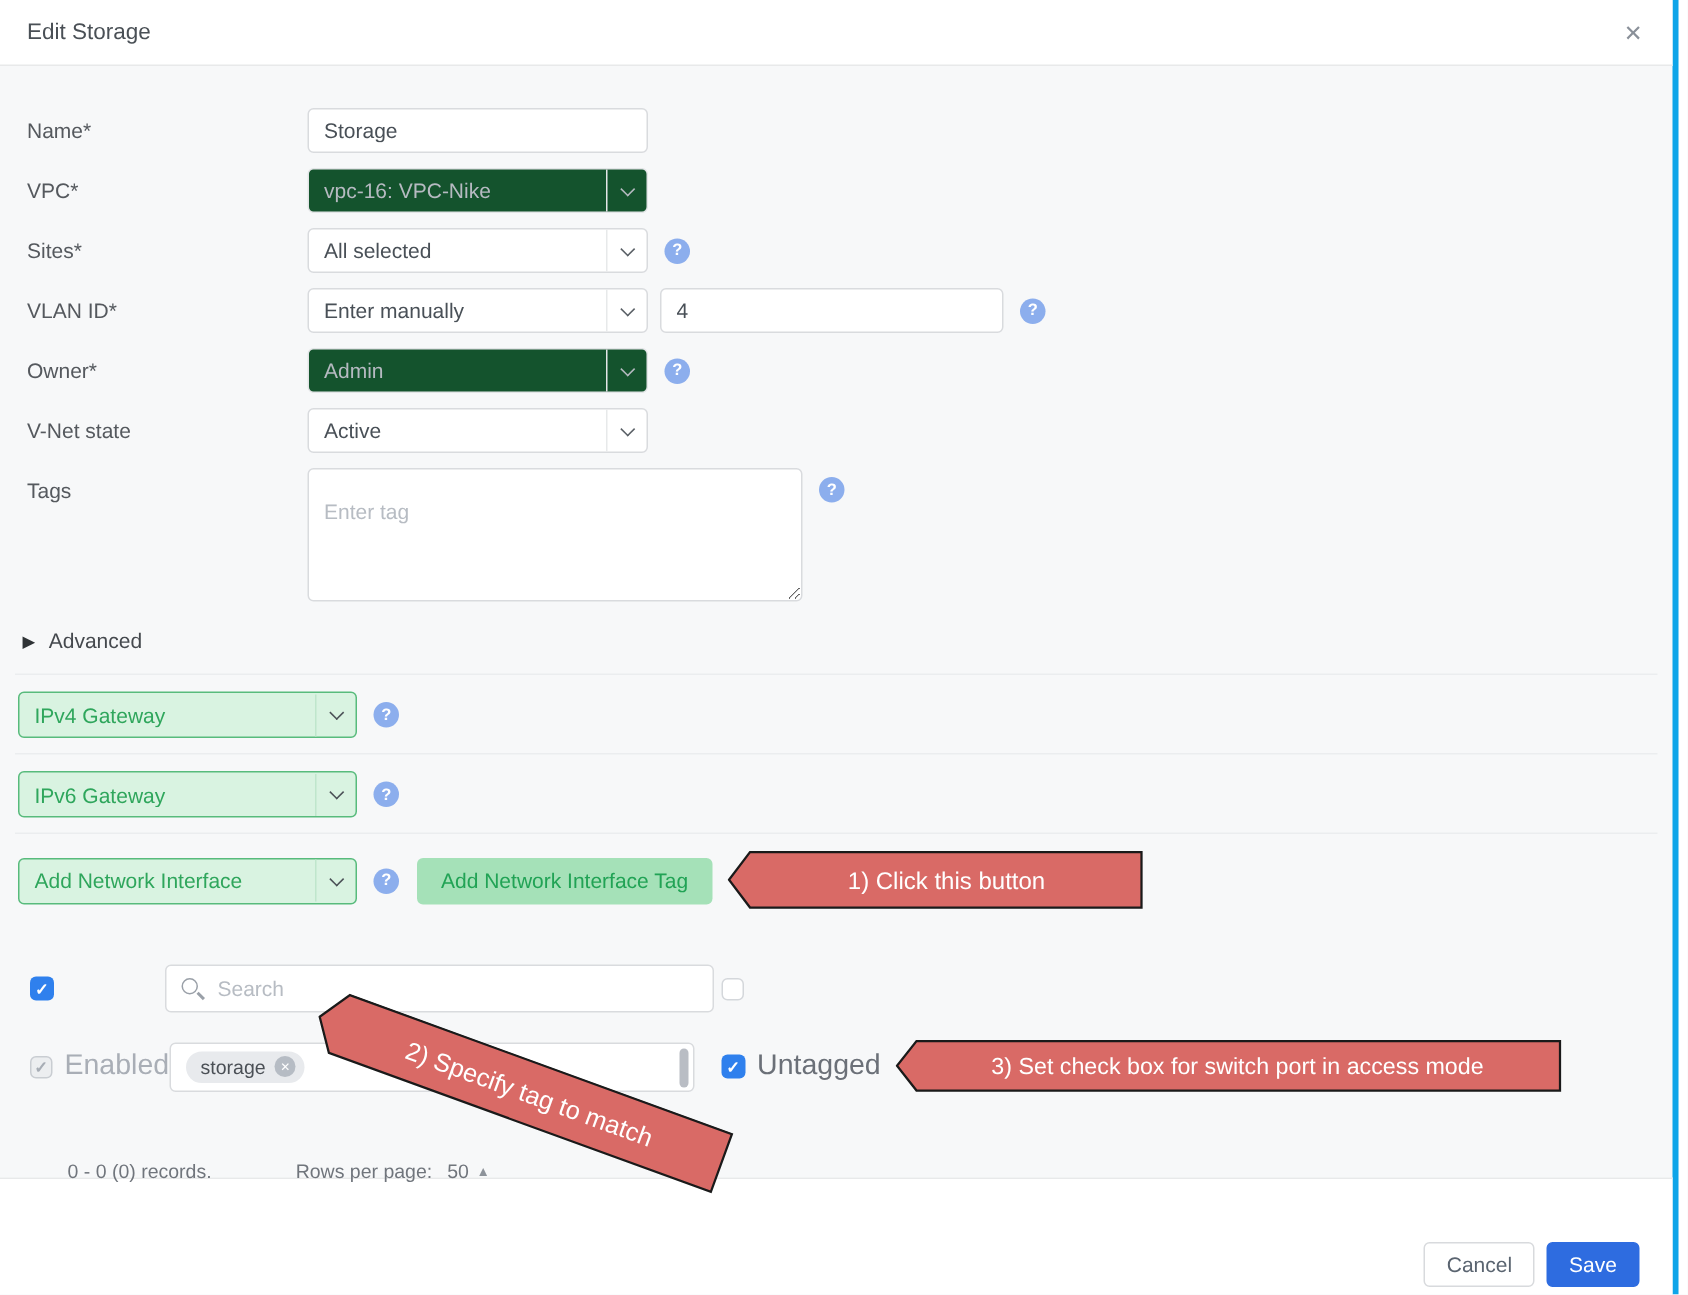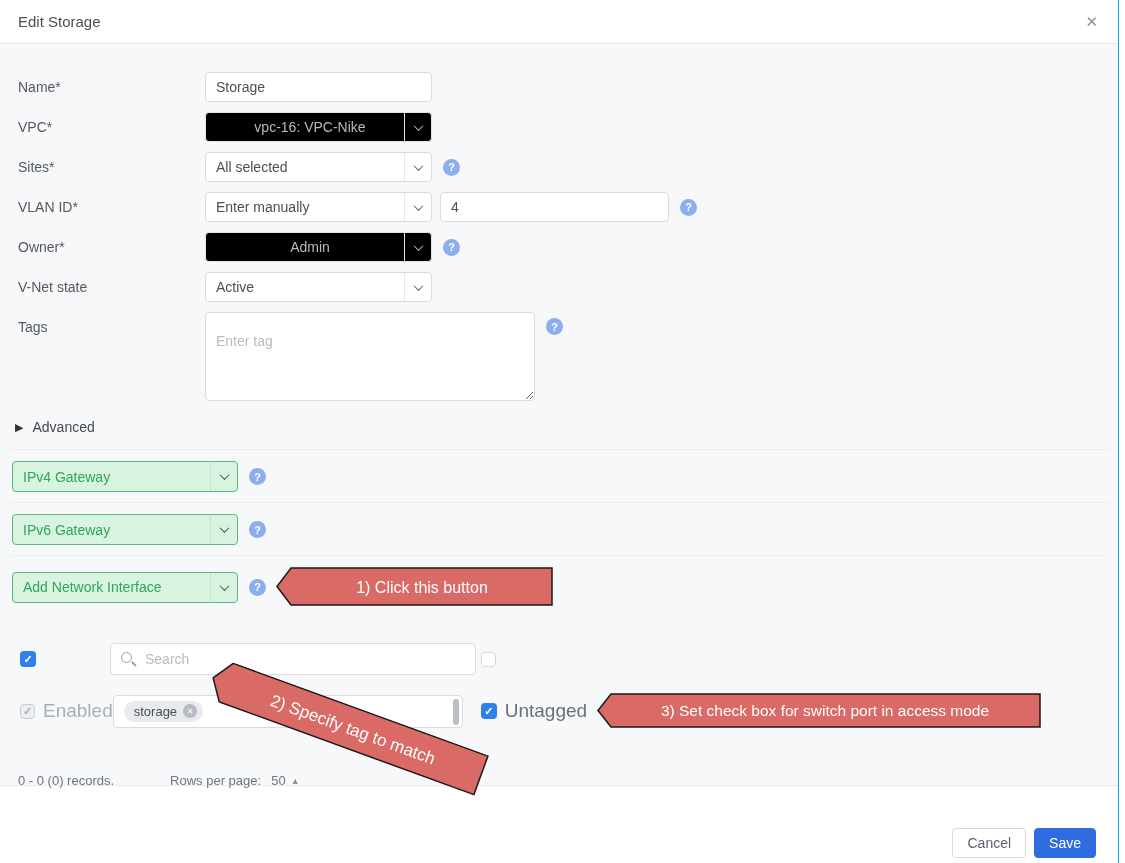--- a/index.html
+++ b/index.html
@@ -1,19 +1,19 @@
 <!DOCTYPE html>
 <html><head>
 <meta charset="utf-8">
 <style>
   * { box-sizing: border-box; margin: 0; padding: 0; }
   html,body { width:1125px; height:863px; overflow:hidden; }
   body { font-family: "Liberation Sans", sans-serif; background:#ffffff; color:#4a5056; }
 
-  .modal { position:relative; width:1119px; height:863px; background:#f7f8f9; border-right:1px solid #0ea5e9; }
+  .modal { position:relative; width:1119px; height:863px; background:#f7f8f9; border-right:4px solid #0ea5e9; }
 
   
   .modal-header { height:44px; background:#fff; border-bottom:1px solid #e8e9ea; display:flex; align-items:center; justify-content:space-between; padding:0 20px 0 18px; }
   .modal-title { font-size:15px; color:#4a5056; }
   .close { color:#8a9099; font-size:15px; cursor:pointer; }
 
   
   .modal-body { position:relative; height:741px; padding:28px 18px 0 18px; }
 
   .form-row { display:flex; align-items:center; margin-bottom:10px; }
@@ -22,21 +22,21 @@
   .form-row.top .form-label { padding-top:7px; }
 
   .ctl { height:30px; background:#fff; border:1px solid #d9dbde; border-radius:4px; font-size:14px; color:#495057; display:flex; align-items:center; }
   input.ctl { padding:0 10px; width:227px; outline:none; }
   input.ctl.wide { width:229px; }
   .select { width:227px; padding:0 0 0 10px; justify-content:space-between; cursor:pointer; }
   .select .val { flex:1; white-space:nowrap; overflow:hidden; }
   .select .sep { width:1px; height:28px; background:#e7e9ea; }
   .chev { width:26px; display:flex; align-items:center; justify-content:center; }
   .chev i { display:block; width:7px; height:7px; border-right:1.5px solid #5a6066; border-bottom:1.5px solid #5a6066; transform:rotate(45deg) translate(-1px,-1px); }
-  .select.disabled { background:#000000; border-color:#e3e5e7; color:#b6bac1; cursor:default;text-align:center; }
+  .select.disabled { background:#14532d; border-color:#e3e5e7; color:#b6bac1; cursor:default; }
   .select.disabled .sep { background:#e3e5e7; }
   .select.disabled .chev i { border-color:#b6bac1; }
 
   .help-icon { width:17px; height:17px; border-radius:50%; background:#8caeed; color:#fff; font-size:11px; font-weight:bold; display:flex; align-items:center; justify-content:center; margin-left:11px; flex:0 0 17px; cursor:pointer; }
 
   textarea.ctl { width:330px; height:89px; padding:20px 10px; resize:vertical; font-family:"Liberation Sans",sans-serif; }
   textarea.ctl::placeholder, input::placeholder { color:#b7bcc3; }
 
   .advanced-row { display:flex; align-items:center; margin:18px 0 0 -3px; font-size:14px; color:#45494e; cursor:pointer; }
   .advanced-caret { font-size:11px; color:#2f3336; margin-right:9px; }
@@ -72,21 +72,21 @@
   .search-icon { position:absolute; left:11px; top:9px; width:11px; height:11px; border:1.5px solid #9aa0a8; border-radius:50%; }
   .search-icon::after { content:""; position:absolute; left:9px; top:10px; width:6px; height:1.5px; background:#9aa0a8; transform:rotate(45deg); }
 
   .tag-input { position:relative; width:350px; height:33px; background:#fff; border:1px solid #d9dbde; border-radius:4px; display:flex; align-items:center; padding:0 10px; }
   .chip { display:flex; align-items:center; background:#e8eaed; border-radius:11px; height:21px; padding:0 6px 0 10px; font-size:13px; color:#4a4f55; }
   .chip-x { width:14px; height:14px; border-radius:50%; background:#b6bcc4; color:#fff; font-size:8px; display:flex; align-items:center; justify-content:center; margin-left:6px; cursor:pointer; }
   .scroll-pill { position:absolute; right:3px; top:3px; width:6px; height:26px; border-radius:3px; background:#b9bdc4; cursor:pointer; }
 
   .untagged-box { margin-left:18px; display:flex; align-items:center; }
 
-  .records-row { margin-top:44px; display:flex; align-items:center; font-size:13px; color:#70757c; }
+  .records-row { margin-top:44px; margin-left:27px; display:flex; align-items:center; font-size:13px; color:#70757c; }
   .rpp { margin-left:56px; display:flex; align-items:center; }
   .rpp-val { margin-left:10px; cursor:pointer; display:flex; align-items:center; color:#70757c; }
   .sort-caret { font-size:9px; color:#8d939a; margin-left:5px; }
 
   
   .modal-footer { height:78px; background:#fff; border-top:1px solid #e8e9ea; display:flex; align-items:center; justify-content:flex-end; padding:0 22px; gap:8px; }
   .btn { height:30px; border-radius:4px; font-size:14px; font-family:"Liberation Sans",sans-serif; cursor:pointer; padding:0 14px;margin-top:36px; }
   .btn.cancel { background:#fff; border:1px solid #d8dadd; color:#5a6470; }
   .btn.save { background:#2e6ce0; border:1px solid #2e6ce0; color:#fff; }
 </style>
@@ -203,20 +203,21 @@
 
       <div class="gw-row">
         <div class="ctl select green">
           <span class="val">Add Network Interface</span>
           <span class="sep"></span>
           <span class="chev">
               <i></i>
             </span>
         </div>
         <span class="help-icon">?</span>
+        <button class="green-btn">Add Network Interface Tag</button>
         <svg class="anno-svg anno-inline" width="278" height="40">
           <polygon points="15,1 276,1 276,38 15,38 1,19.5" fill="#d96a66" stroke="#1a1a1a" stroke-width="1.5"></polygon>
           <text x="146" y="25.5" text-anchor="middle" fill="#ffffff" font-size="16">1) Click this button</text>
         </svg>
       </div>
 
     </div>
 
     <div class="tbl-row search">
       <div class="left-col">

